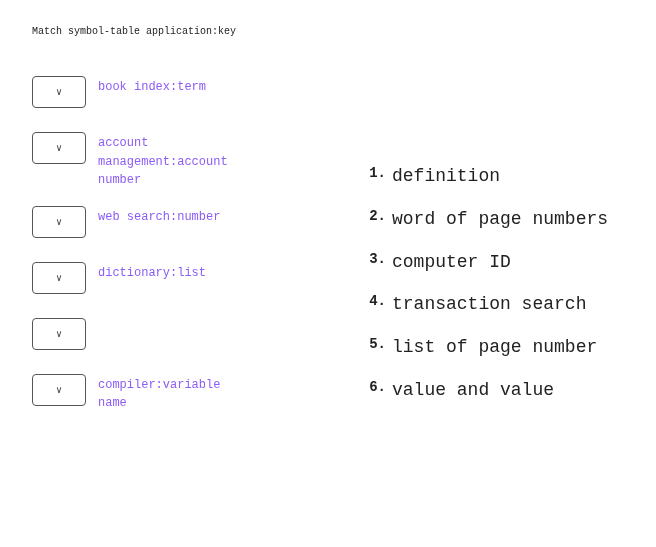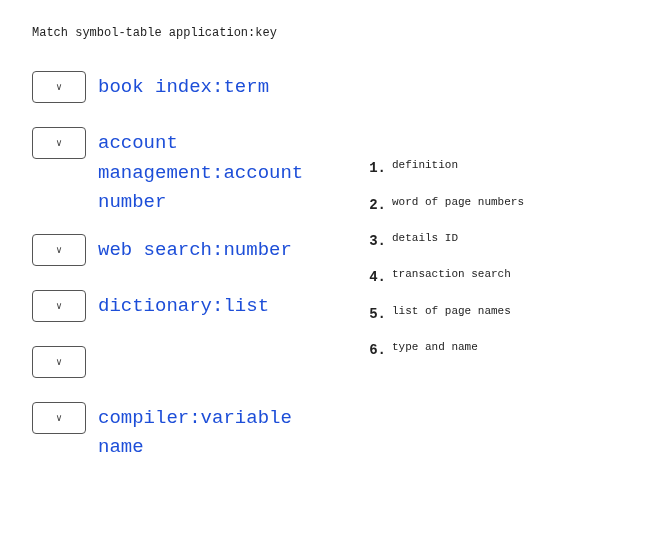--- a/index.html
+++ b/index.html
@@ -18,23 +18,23 @@
       overflow: hidden;
     }
 
     .page-container {
       padding: 24px 32px;
       width: 100%;
       height: 100%;
     }
 
     .instructions {
-      margin-bottom: 24px;
+      margin-bottom: 32px;
       line-height: 1.6;
-      font-size: 12px;
+      font-size: 10px;
     }
 
     .main-content {
       display: flex;
       gap: 0;
       align-items: flex-start;
     }
 
     .left-column {
       display: flex;
@@ -66,24 +66,24 @@
       padding: 4px 6px;
       margin-top: 4px;
     }
 
     .dropdown-arrow {
       font-size: 10px;
       color: #444;
     }
 
     .key-label {
-      font-size: 19px;
+      font-size: 12px;
       line-height: 1.55;
       padding-top: 6px;
-      color: #1d4ed8;
+      color: #8b5cf6;
     }
 
     .right-column {
       display: flex;
       flex-direction: column;
       gap: 4px;
       padding-top: 90px;
       padding-left: 16px;
     }
 
@@ -97,21 +97,21 @@
 
     .answer-number {
       font-weight: bold;
       font-size: 14px;
       min-width: 18px;
       text-align: right;
       color: #222;
     }
 
     .answer-text {
-      font-size: 11px;
+      font-size: 18px;
       color: #222;
     }
   </style>
 </head>
 <body>
 
 <div class="page-container">
   <div class="instructions">
     <div>Match symbol-table application:key</div>
   </div>
@@ -166,29 +166,29 @@
       <div class="answer-item">
         <span class="answer-number">1.</span>
         <span class="answer-text">definition</span>
       </div>
       <div class="answer-item">
         <span class="answer-number">2.</span>
         <span class="answer-text">word of page numbers</span>
       </div>
       <div class="answer-item">
         <span class="answer-number">3.</span>
-        <span class="answer-text">details ID</span>
+        <span class="answer-text">computer ID</span>
       </div>
       <div class="answer-item">
         <span class="answer-number">4.</span>
         <span class="answer-text">transaction search</span>
       </div>
       <div class="answer-item">
         <span class="answer-number">5.</span>
-        <span class="answer-text">list of page names</span>
+        <span class="answer-text">list of page number</span>
       </div>
       <div class="answer-item">
         <span class="answer-number">6.</span>
-        <span class="answer-text">type and name</span>
+        <span class="answer-text">value and value</span>
       </div>
     </div>
   </div>
 </div>
 
 </body></html>

